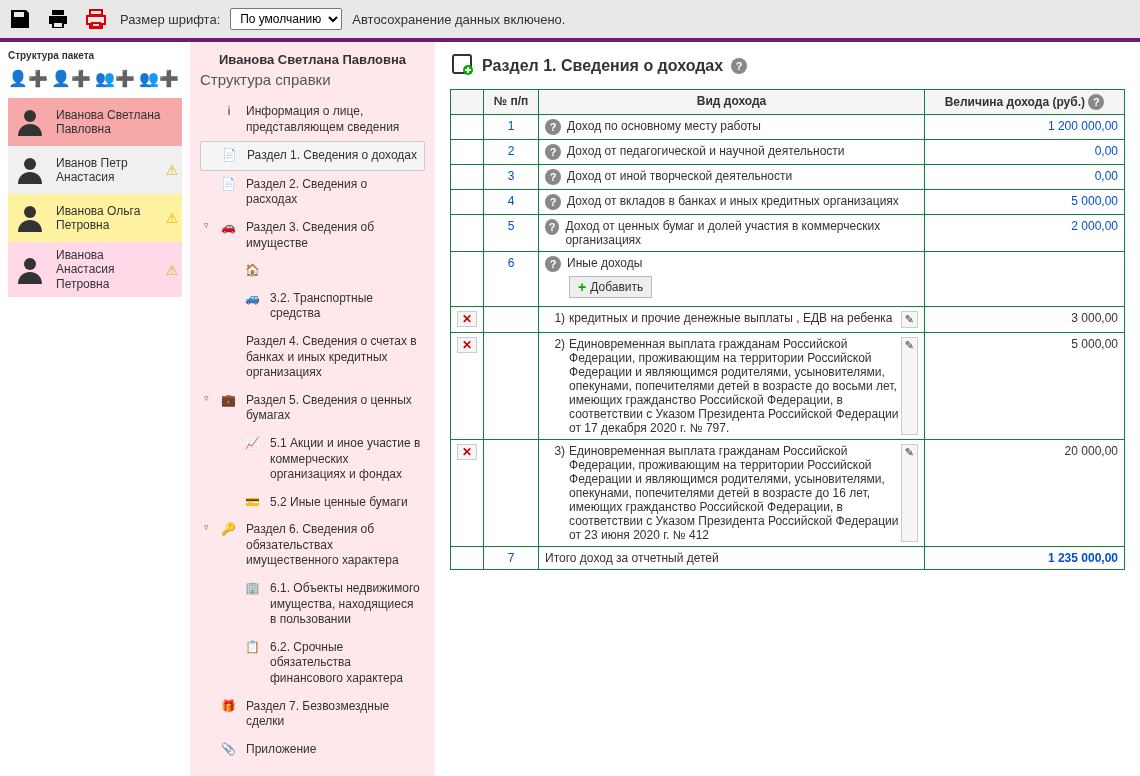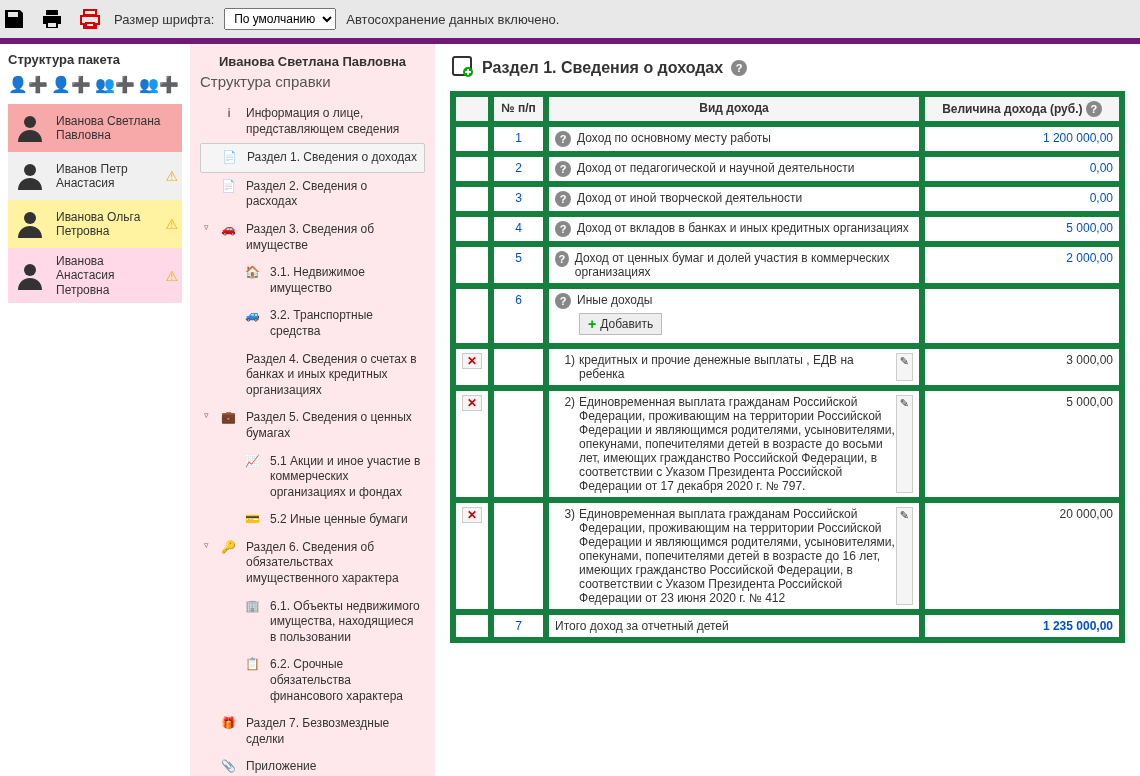--- a/index.html
+++ b/index.html
@@ -1,24 +1,24 @@
 <!DOCTYPE html>
 <html><head>
 <meta charset="utf-8">
 <style>
 * { box-sizing: border-box; margin: 0; padding: 0; font-family: Arial, sans-serif; }
 body { font-size: 13px; color: #333; background: #fff; }
-.toolbar { background: #e8e8e8; padding: 5px 0; display: flex; align-items: center; gap: 10px; border-bottom: 6px solid #701a75; }
+.toolbar { background: #e8e8e8; padding: 5px 6px; display: flex; align-items: center; gap: 10px; border-bottom: 4px solid #701a75; }
 .toolbar-btn { width: 28px; height: 28px; display: flex; align-items: center; justify-content: center; cursor: pointer; }
 .toolbar select { padding: 2px 4px; font-size: 12px; text-align: right; }
 .toolbar-label { font-size: 13px; }
 
 .main-layout { display: flex; height: calc(100vh - 40px); }
 .sidebar-left { width: 190px; background: #fff; padding: 8px; }
-.sidebar-title { font-weight: bold; margin-bottom: 8px; font-size: 13px; }
+.sidebar-title { font-weight: bold; margin-bottom: 8px; font-size: 10px; }
 .sidebar-icons { display: flex; gap: 4px; margin-bottom: 10px; }
 .sidebar-icons span { cursor: pointer; font-size: 16px; }
 .person-card { display: flex; align-items: center; padding: 6px 4px; gap: 8px; cursor: pointer; }
 .person-card.active { background: #f7a8a8; }
 .person-card.alt1 { background: #f0f0f0; }
 .person-card.alt2 { background: #fff2a0; }
 .person-card.alt3 { background: #ffd9e8; }
 .person-avatar { width: 36px; height: 36px; display: flex; align-items: center; justify-content: center; font-size: 24px; }
 .person-name { font-size: 12px; line-height: 1.2; flex: 1; }
 .person-warn { color: #e8b000; font-size: 14px; }
@@ -32,21 +32,21 @@
 .nav-icon { width: 18px; text-align: center; flex-shrink: 0; }
 .nav-expand { width: 8px; font-size: 9px; color: #666; flex-shrink: 0; }
 .nav-text { flex: 1; }
 
 .content { flex: 1; padding: 10px 15px; overflow-y: auto; }
 .content-header { display: flex; align-items: center; gap: 8px; margin-bottom: 10px; }
 .content-title { font-weight: bold; font-size: 16px; }
 .help-circle { display: inline-flex; width: 16px; height: 16px; border-radius: 50%; background: #888; color: #fff; font-size: 11px; font-weight: bold; align-items: center; justify-content: center; cursor: pointer; }
 
 table.income { width: 100%; border-collapse: collapse; }
-table.income th, table.income td { border: 6px solid #15803d; padding: 4px 6px; font-size: 12px; vertical-align: top; }
+table.income th, table.income td { border: 1px solid #15803d; padding: 4px 6px; font-size: 12px; vertical-align: top; }
 table.income th { background: #f5f5f5; text-align: center; font-weight: bold; }
 .col-num { width: 55px; text-align: center; }
 .col-del { width: 30px; text-align: center; }
 .col-type { }
 .col-amount { width: 200px; text-align: right; }
 .amount-link { color: #0050c8; cursor: pointer; }
 .amount-bold { font-weight: bold; }
 .row-num { text-align: center; color: #0050c8; }
 .type-cell { display: flex; align-items: flex-start; gap: 6px; }
 .add-btn { display: inline-flex; align-items: center; gap: 4px; background: #eee; border: 1px solid #bbb; padding: 2px 8px; font-size: 12px; cursor: pointer; margin: 4px 0 4px 24px; }
@@ -155,21 +155,20 @@
     <span class="nav-text">Раздел 2. Сведения о расходах</span>
         </div>
         <div class="nav-item">
           <span class="nav-expand">▿</span>
     <span class="nav-icon">🚗</span>
     <span class="nav-text">Раздел 3. Сведения об имуществе</span>
         </div>
         <div class="nav-item sub">
           <span class="nav-expand"></span>
     <span class="nav-icon">🏠</span>
-    <span class="nav-text">3.1. Недвижимое имущество</span>
         </div>
         <div class="nav-item sub">
           <span class="nav-expand"></span>
     <span class="nav-icon">🚙</span>
     <span class="nav-text">3.2. Транспортные средства</span>
         </div>
         <div class="nav-item">
           <span class="nav-expand"></span>
     <span class="nav-icon"></span>
     <span class="nav-text">Раздел 4. Сведения о счетах в банках и иных кредитных организациях</span>

